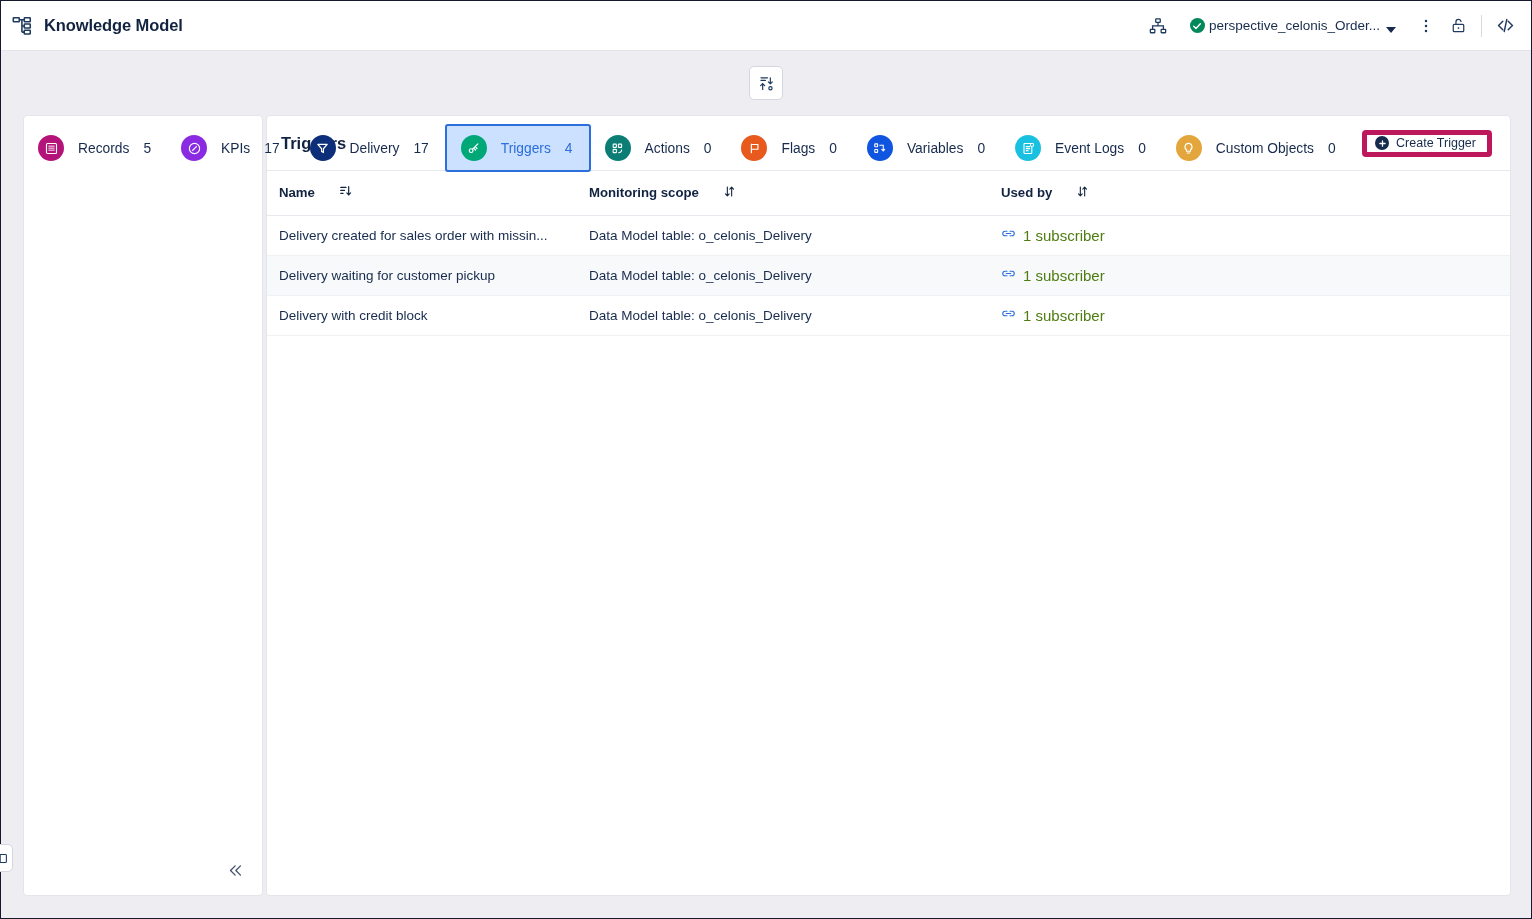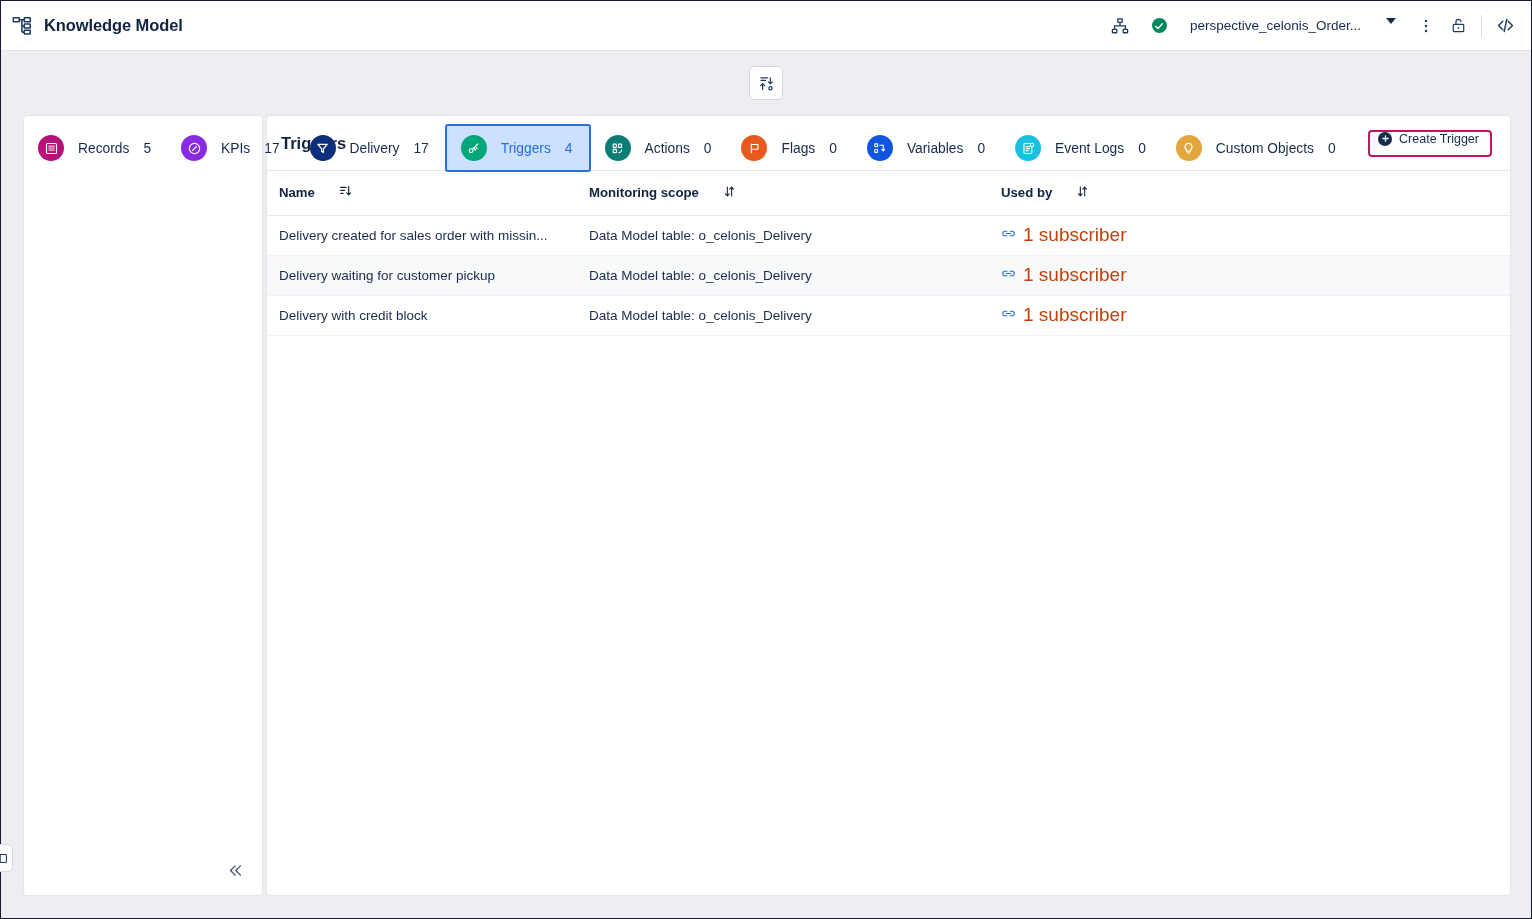--- a/index.html
+++ b/index.html
@@ -30,21 +30,21 @@
   .app-title {
     font-size: 16.5px; font-weight: bold; color: #112340;
     letter-spacing: -0.1px;
   }
   .topbar-right { margin-left: auto; display: flex; align-items: center; gap: 0; }
   .tb-icon-btn {
     width: 32px; height: 32px; display: flex; align-items: center; justify-content: center;
     border-radius: 4px; cursor: pointer; color: #1f3a5f;
   }
   .perspective {
-    display: flex; align-items: flex-start; gap: 23px;
+    display: flex; align-items: flex-end; gap: 4px;
     margin: 0 10px 0 12px; cursor: pointer; padding: 4px 4px;
     border-radius: 4px;
   }
   .check-badge {
     width: 15px; height: 15px; border-radius: 50%;
     background: #00875a; display: flex; align-items: center; justify-content: center;
     flex: none;
   }
   .check-badge svg { display: block; }
   .perspective-label {
@@ -128,22 +128,22 @@
   }
   .content-head {
     height: 55px; min-height: 55px;
     display: flex; align-items: center;
     padding: 0 18px 0 14px;
     border-bottom: 1px solid #e8e9ee;
   }
   .content-title { font-size: 16.5px; font-weight: bold; color: #112340; }
   .create-btn {
     margin-left: auto; height: 27px;
-    background: #ffffff; border: 2px solid #be185d; border-radius: 4px;
-    display: flex; align-items: flex-start; gap: 7px;
+    background: #ffffff; border: 5px solid #be185d; border-radius: 4px;
+    display: flex; align-items: center; gap: 7px;
     padding: 0 11px 0 8px; cursor: pointer;
     font-size: 12.5px; color: #172b4d;
     font-family: "Liberation Sans", sans-serif;
   }
   .plus-circle {
     width: 14px; height: 14px; border-radius: 50%; background: #172b4d;
     display: flex; align-items: center; justify-content: center; flex: none;
   }
 
   table { width: 100%; border-collapse: collapse; table-layout: fixed; }
@@ -156,21 +156,21 @@
   td {
     font-size: 13.5px; color: #172b4d; height: 40px;
     vertical-align: middle; border-bottom: 1px solid #f0f1f4;
   }
   tbody tr:nth-child(even) { background: #f8f9fb; }
   .col-name { width: 322px; padding-left: 12px; }
   .col-scope { width: 412px; }
   .col-used { width: auto; }
   .subscriber {
     display: flex; align-items: center; gap: 7px;
-    color: #c2410c; cursor: pointer; font-size: 19px;
+    color: #4d7c0f; cursor: pointer; font-size: 15px;
   }
   .cell-ellipsis { white-space: nowrap; overflow: hidden; text-overflow: ellipsis; }
 
   
   .edge-toggle {
     position: absolute; left: -12px; bottom: 46px;
     width: 24px; height: 28px;
     background: #ffffff; border: 1px solid #d5d7e0; border-radius: 5px;
     display: flex; align-items: center; justify-content: center;
     color: #1f3a5f; cursor: pointer; z-index: 5;

